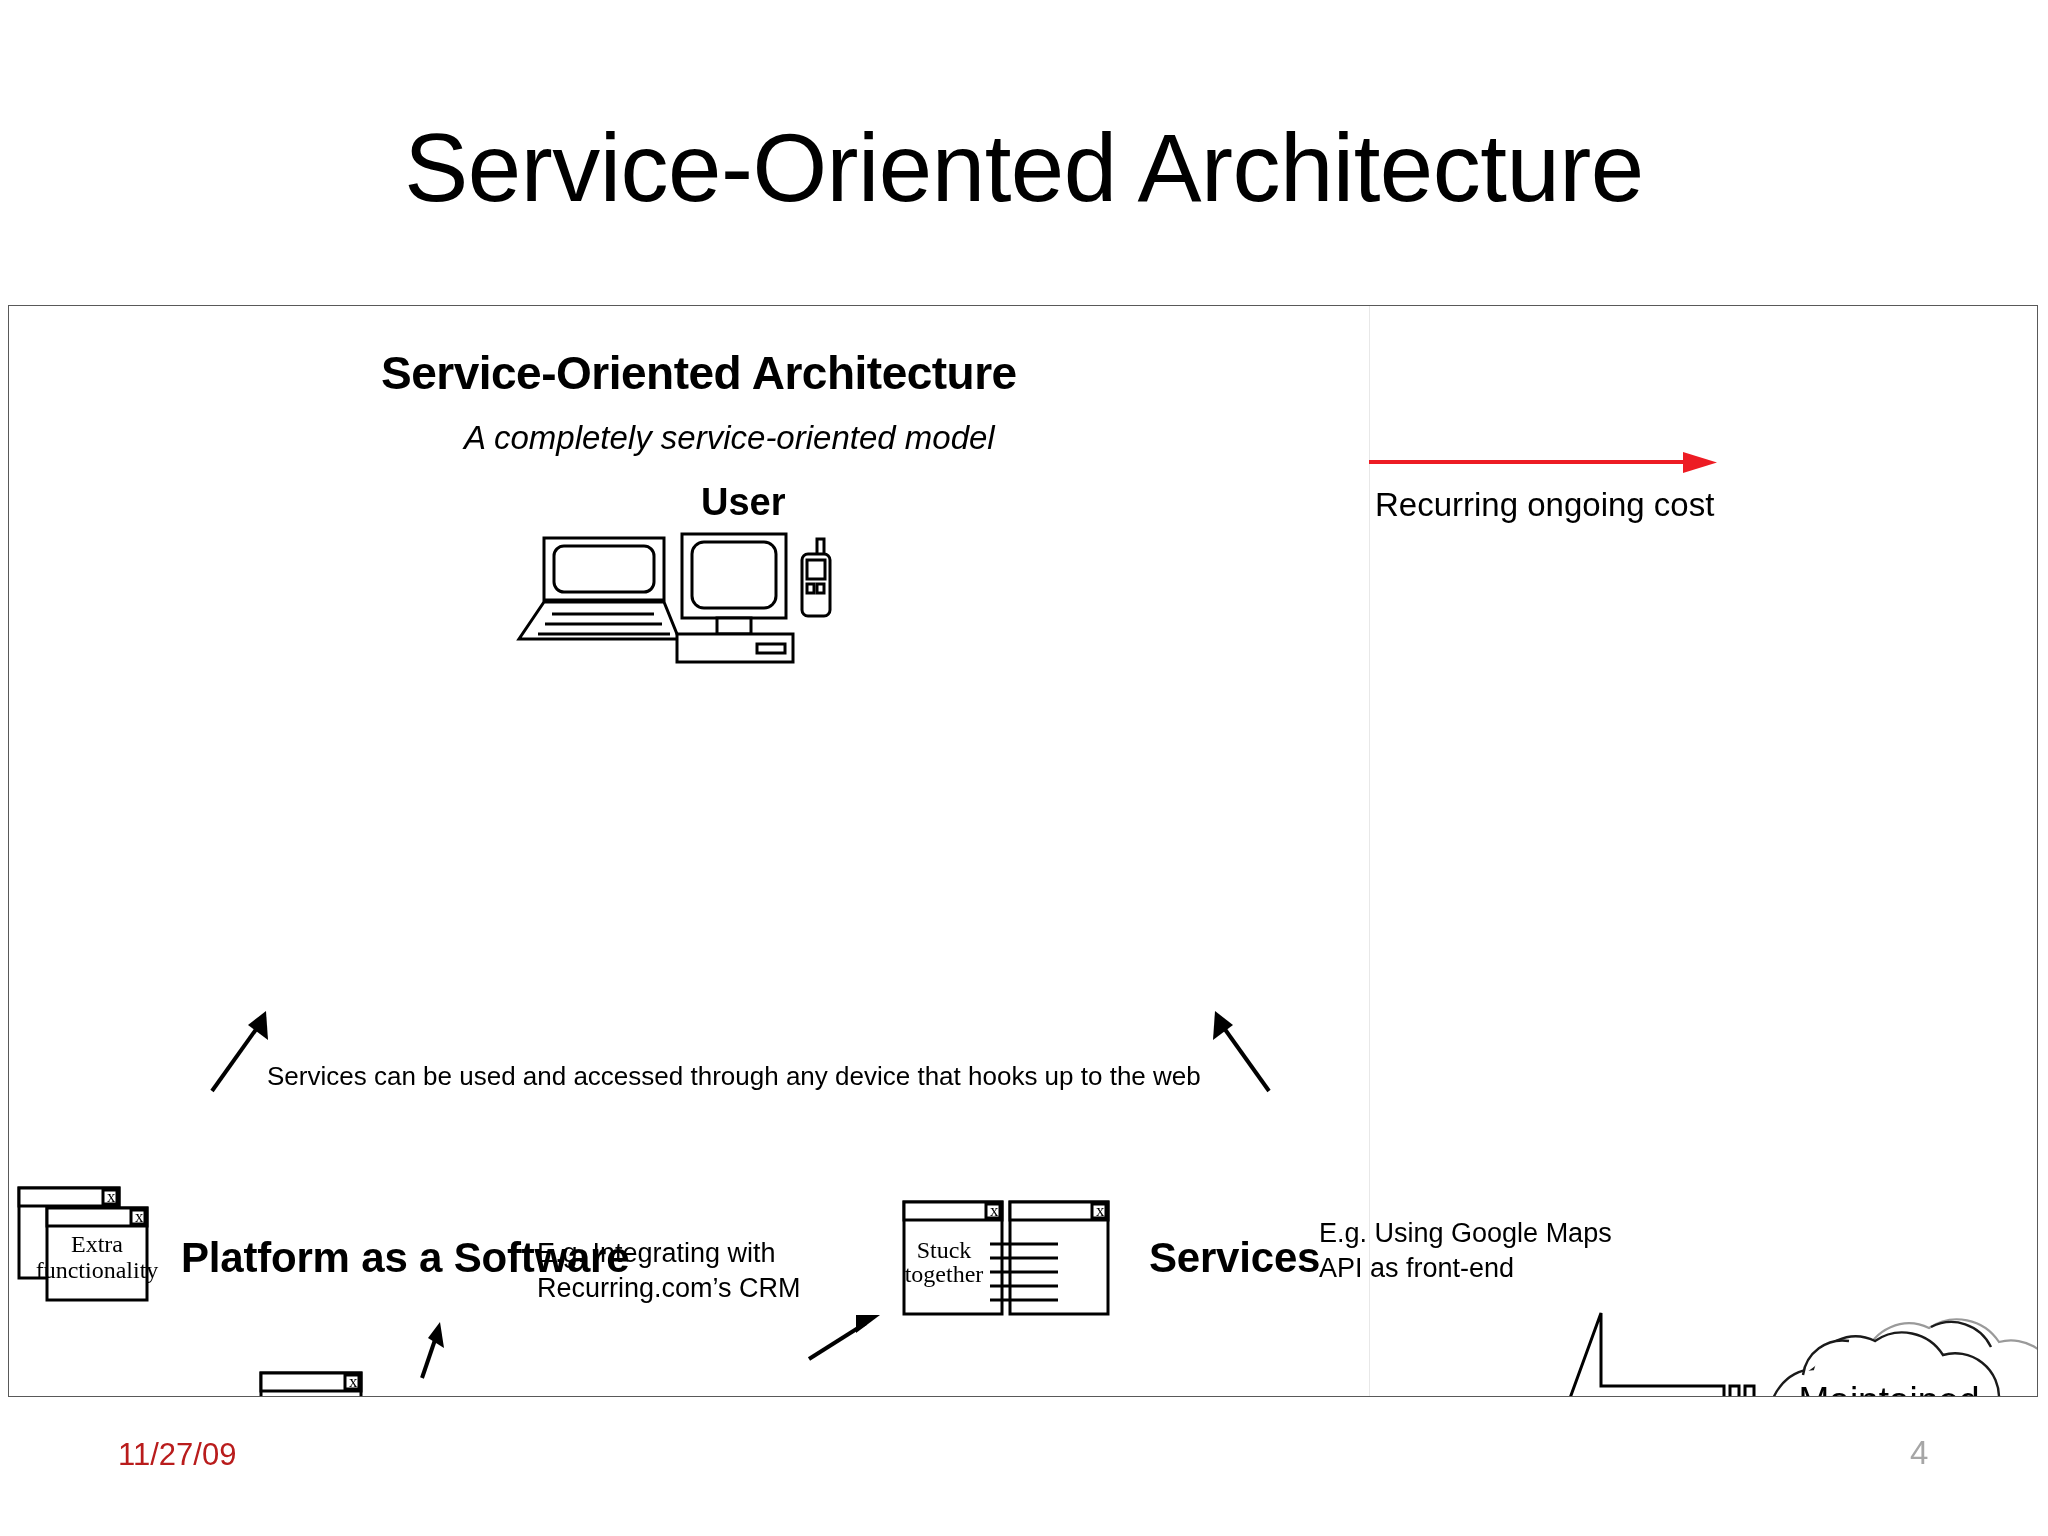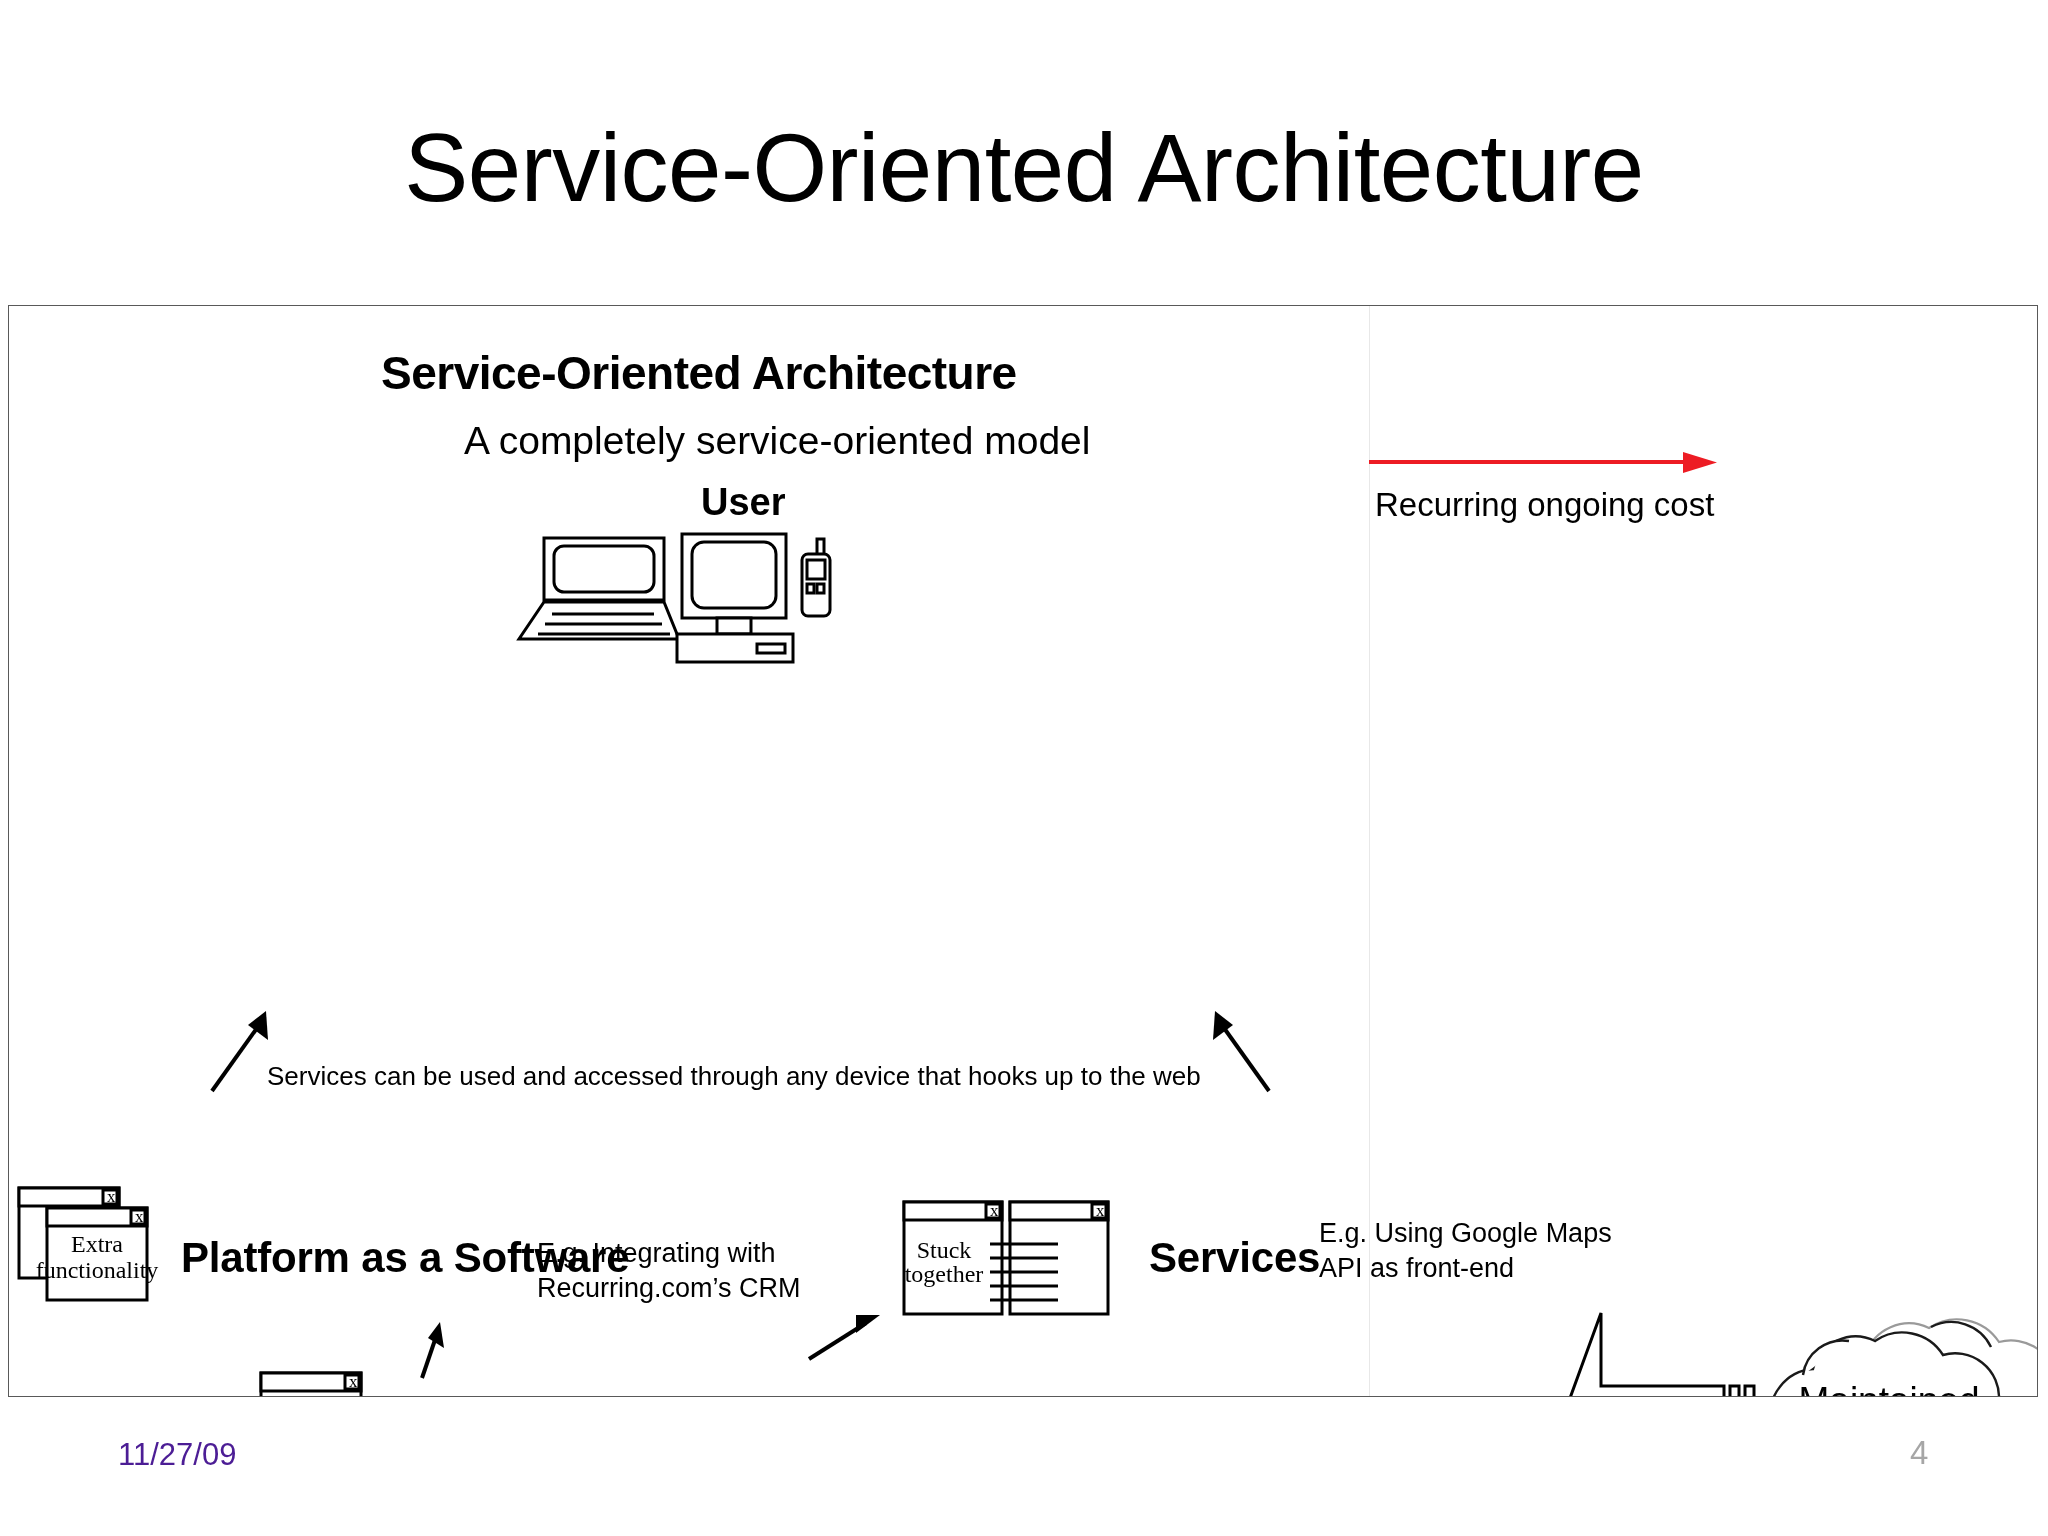--- a/index.html
+++ b/index.html
@@ -60,23 +60,24 @@
     top: 40px;
     font-size: 46px;
     font-weight: 600;
     letter-spacing: -0.5px;
     white-space: nowrap;
   }
   .diagram-subtitle {
     position: absolute;
     left: 455px;
     top: 113px;
-    font-size: 39px;
+    font-size: 33px;
     font-weight: 400;
     white-space: nowrap;
+    font-style: italic;
   }
 
   
   .recurring-wrap {
     position: absolute;
     left: 1358px;
     top: 142px;
     width: 360px;
     text-align: right;
   }
@@ -142,21 +143,21 @@
     line-height: 1.22;
     font-weight: 400;
   }
 
   
   .footer-date {
     position: absolute;
     left: 118px;
     top: 1437px;
     font-size: 31px;
-    color: #4c1d95;
+    color: #b91c1c;
   }
   .footer-page {
     position: absolute;
     left: 1910px;
     top: 1434px;
     font-size: 33px;
     color: #a6a6a6;
   }
 
   svg { display: block; overflow: visible; }

